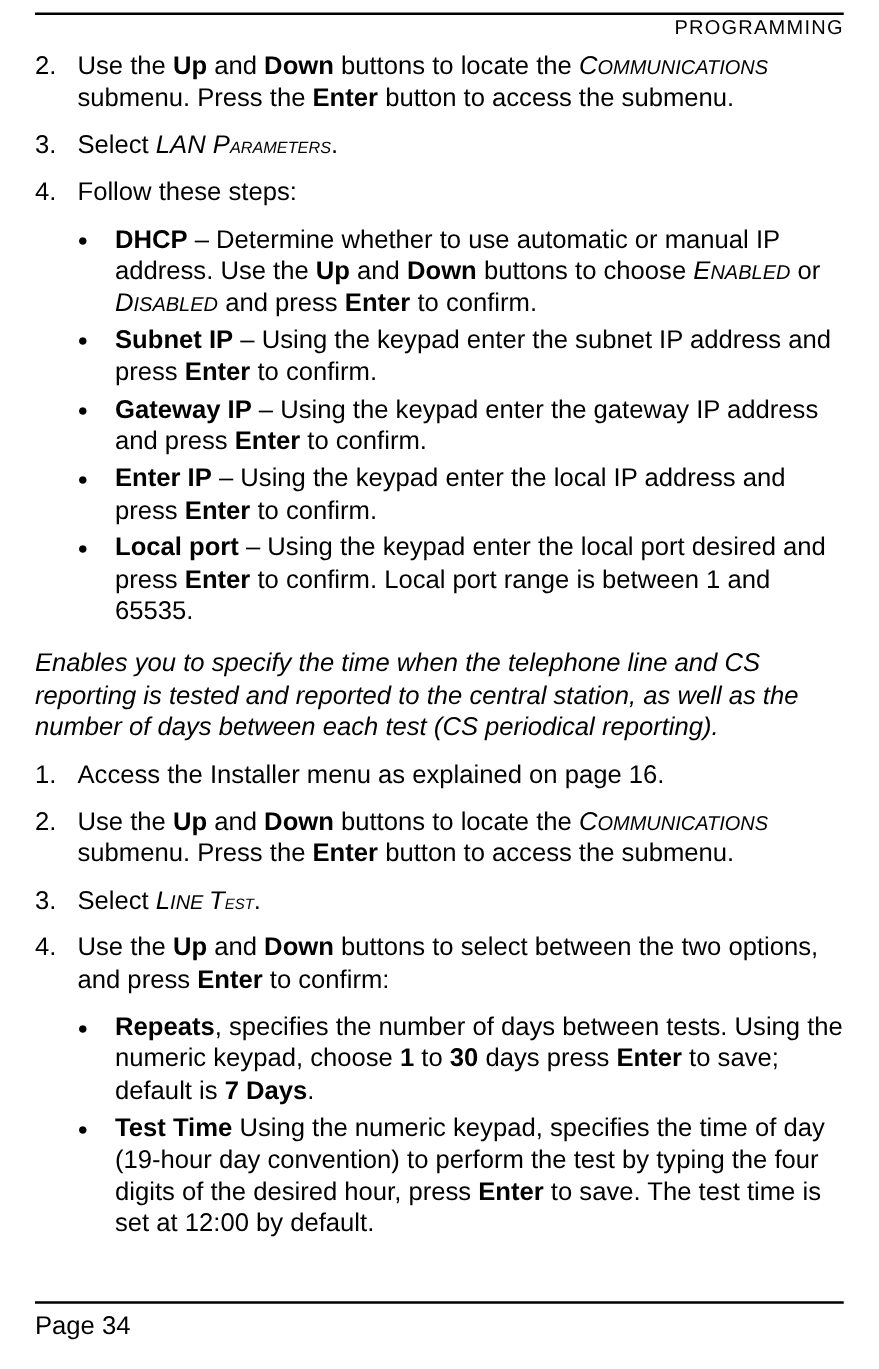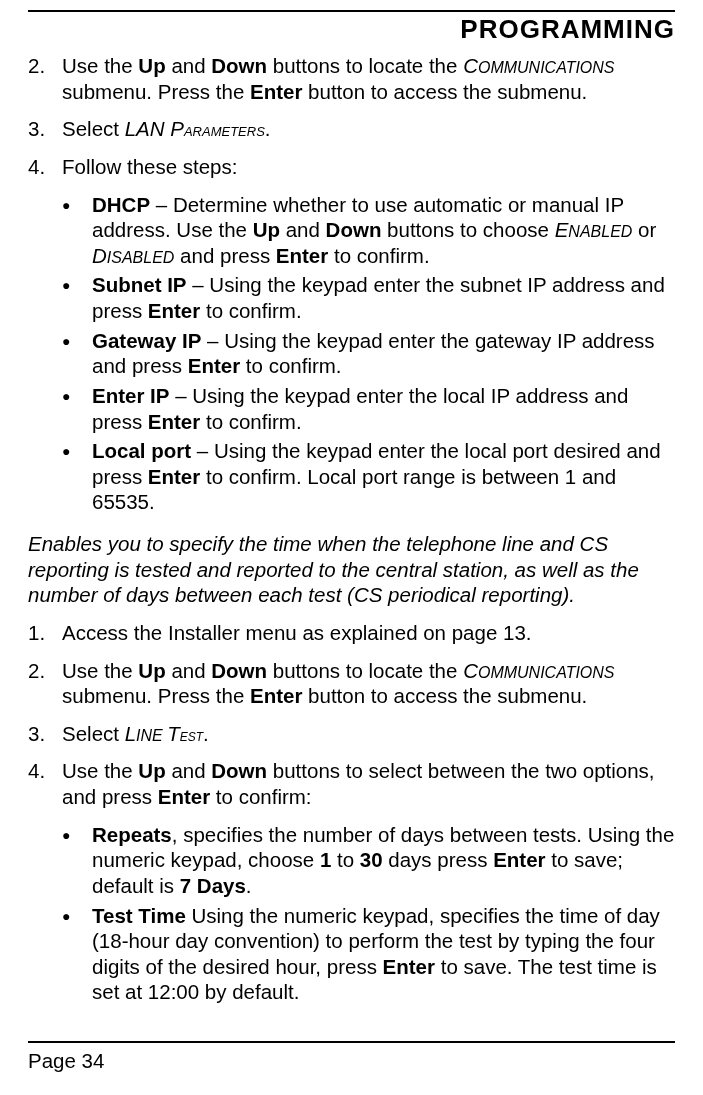--- a/index.html
+++ b/index.html
@@ -16,22 +16,22 @@
       position: relative;
       padding: 0 28px;
     }
     .top-divider {
       border-top: 2px solid #000;
       margin-top: 10px;
       margin-bottom: 2px;
     }
     .header-title {
       text-align: right;
-      font-size: 26px;
-      font-weight: bold;
+      font-size: 16px;
+      font-weight: normal;
       margin-bottom: 8px;
       letter-spacing: 1px;
     }
     .content {
       font-size: 20.5px;
       line-height: 1.25;
     }
     .ol-item {
       display: flex;
       margin-bottom: 12px;
@@ -134,21 +134,21 @@
 
   <div class="ul-item" style="margin-bottom:16px">
     <div class="bullet">●</div>
     <div class="ul-body"><span class="bold">Local port</span><span> – Using the keypad enter the local port desired and press </span><span class="bold">Enter</span><span> to confirm. Local port range is between 1 and 65535.</span></div>
   </div>
 
   <div class="para">Enables you to specify the time when the telephone line and CS reporting is tested and reported to the central station, as well as the number of days between each test (CS periodical reporting).</div>
 
   <div class="ol-item">
     <div class="ol-num">1.</div>
-    <div class="ol-body">Access the Installer menu as explained on page 13.</div>
+    <div class="ol-body">Access the Installer menu as explained on page 16.</div>
   </div>
 
   <div class="ol-item">
     <div class="ol-num">2.</div>
     <div class="ol-body"><span>Use the </span><span class="bold">Up</span><span> and </span><span class="bold">Down</span><span> buttons to locate the </span><span class="italic">C</span><span class="italic" style="font-size:16px">OMMUNICATIONS</span><span> submenu. Press the </span><span class="bold">Enter</span><span> button to access the submenu.</span></div>
   </div>
 
   <div class="ol-item">
     <div class="ol-num">3.</div>
     <div class="ol-body"><span>Select </span><span class="italic">L</span><span class="italic" style="font-size:16px">INE </span><span class="italic">T</span><span class="italic" style="font-size:12px">EST</span><span>.</span></div>
@@ -159,21 +159,21 @@
     <div class="ol-body"><span>Use the </span><span class="bold">Up</span><span> and </span><span class="bold">Down</span><span> buttons to select between the two options, and press </span><span class="bold">Enter</span><span> to confirm:</span></div>
   </div>
 
   <div class="ul-item">
     <div class="bullet">●</div>
     <div class="ul-body"><span class="bold">Repeats</span><span>, specifies the number of days between tests. Using the numeric keypad, choose </span><span class="bold">1</span><span> to </span><span class="bold">30</span><span> days press </span><span class="bold">Enter</span><span> to save; default is </span><span class="bold">7 Days</span><span>.</span></div>
   </div>
 
   <div class="ul-item">
     <div class="bullet">●</div>
-    <div class="ul-body"><span class="bold">Test Time</span><span> Using the numeric keypad, specifies the time of day (18-hour day convention) to perform the test by typing the four digits of the desired hour, press </span><span class="bold">Enter</span><span> to save. The test time is set at 12:00 by default.</span></div>
+    <div class="ul-body"><span class="bold">Test Time</span><span> Using the numeric keypad, specifies the time of day (19-hour day convention) to perform the test by typing the four digits of the desired hour, press </span><span class="bold">Enter</span><span> to save. The test time is set at 12:00 by default.</span></div>
   </div>
 
 </div>
 
 <div class="footer">
   <div class="footer-line"></div>
   <div class="footer-row">
     <span>Page 34</span>
   </div>
 </div>

